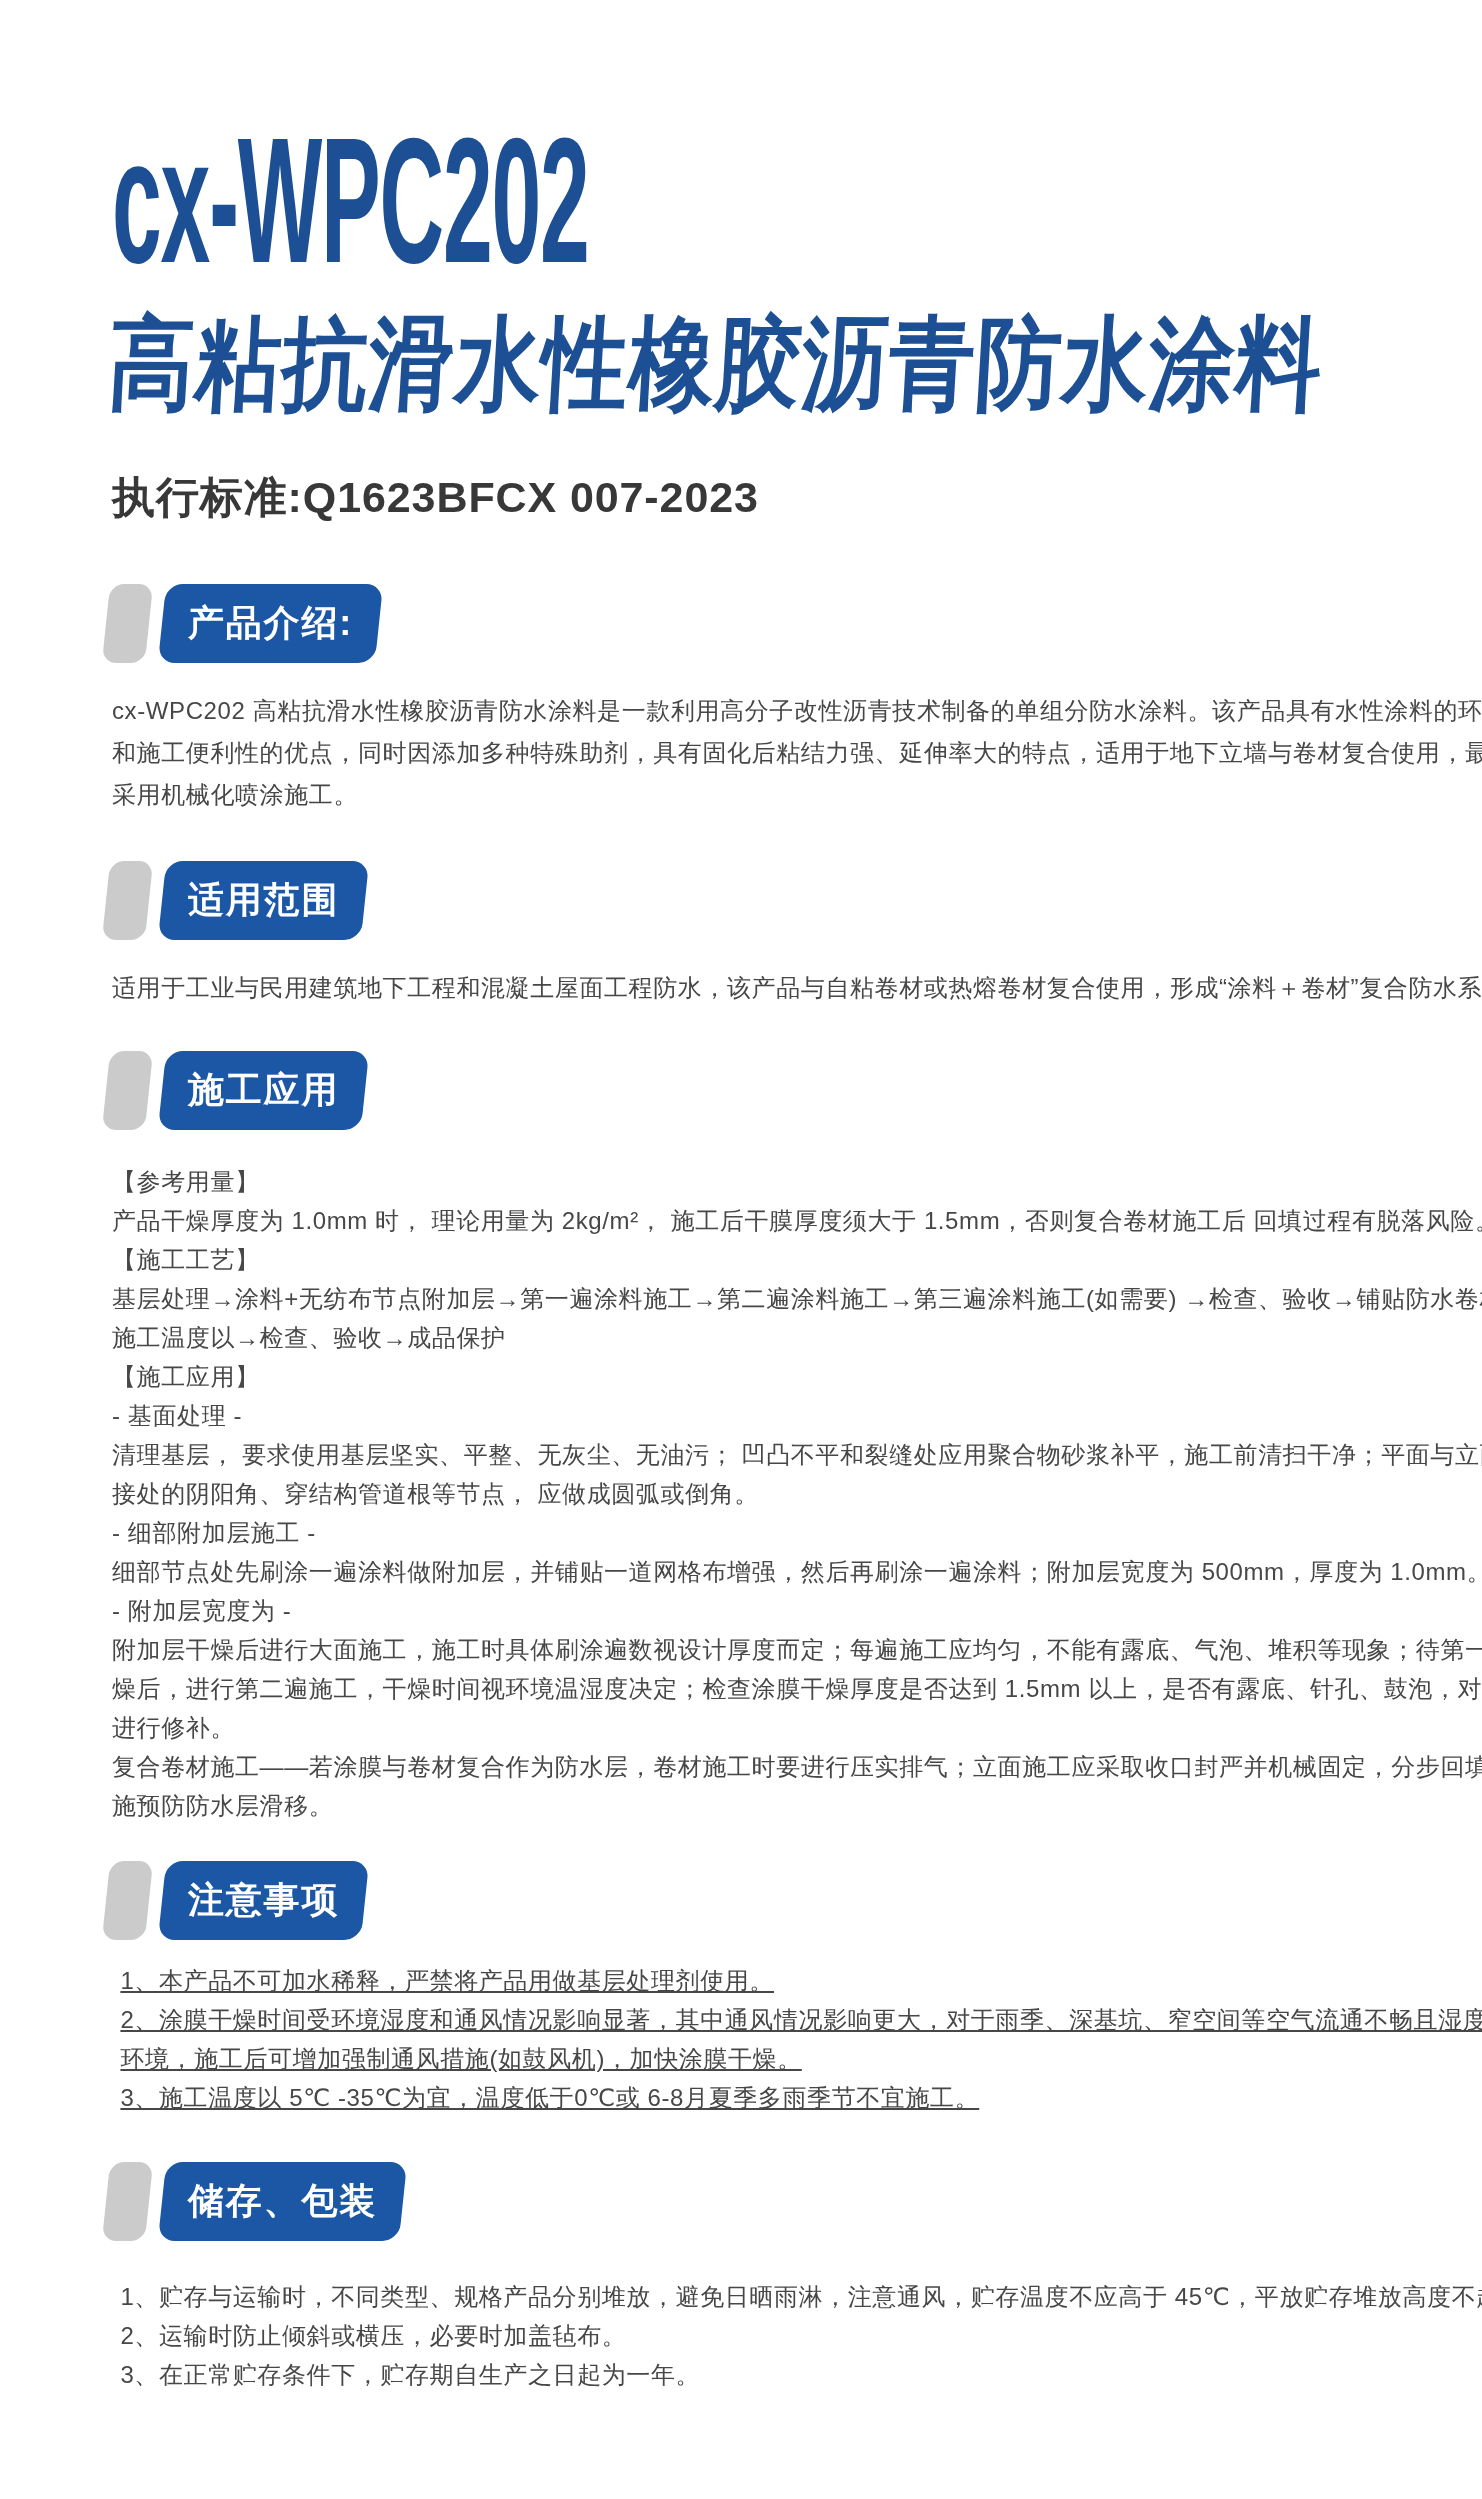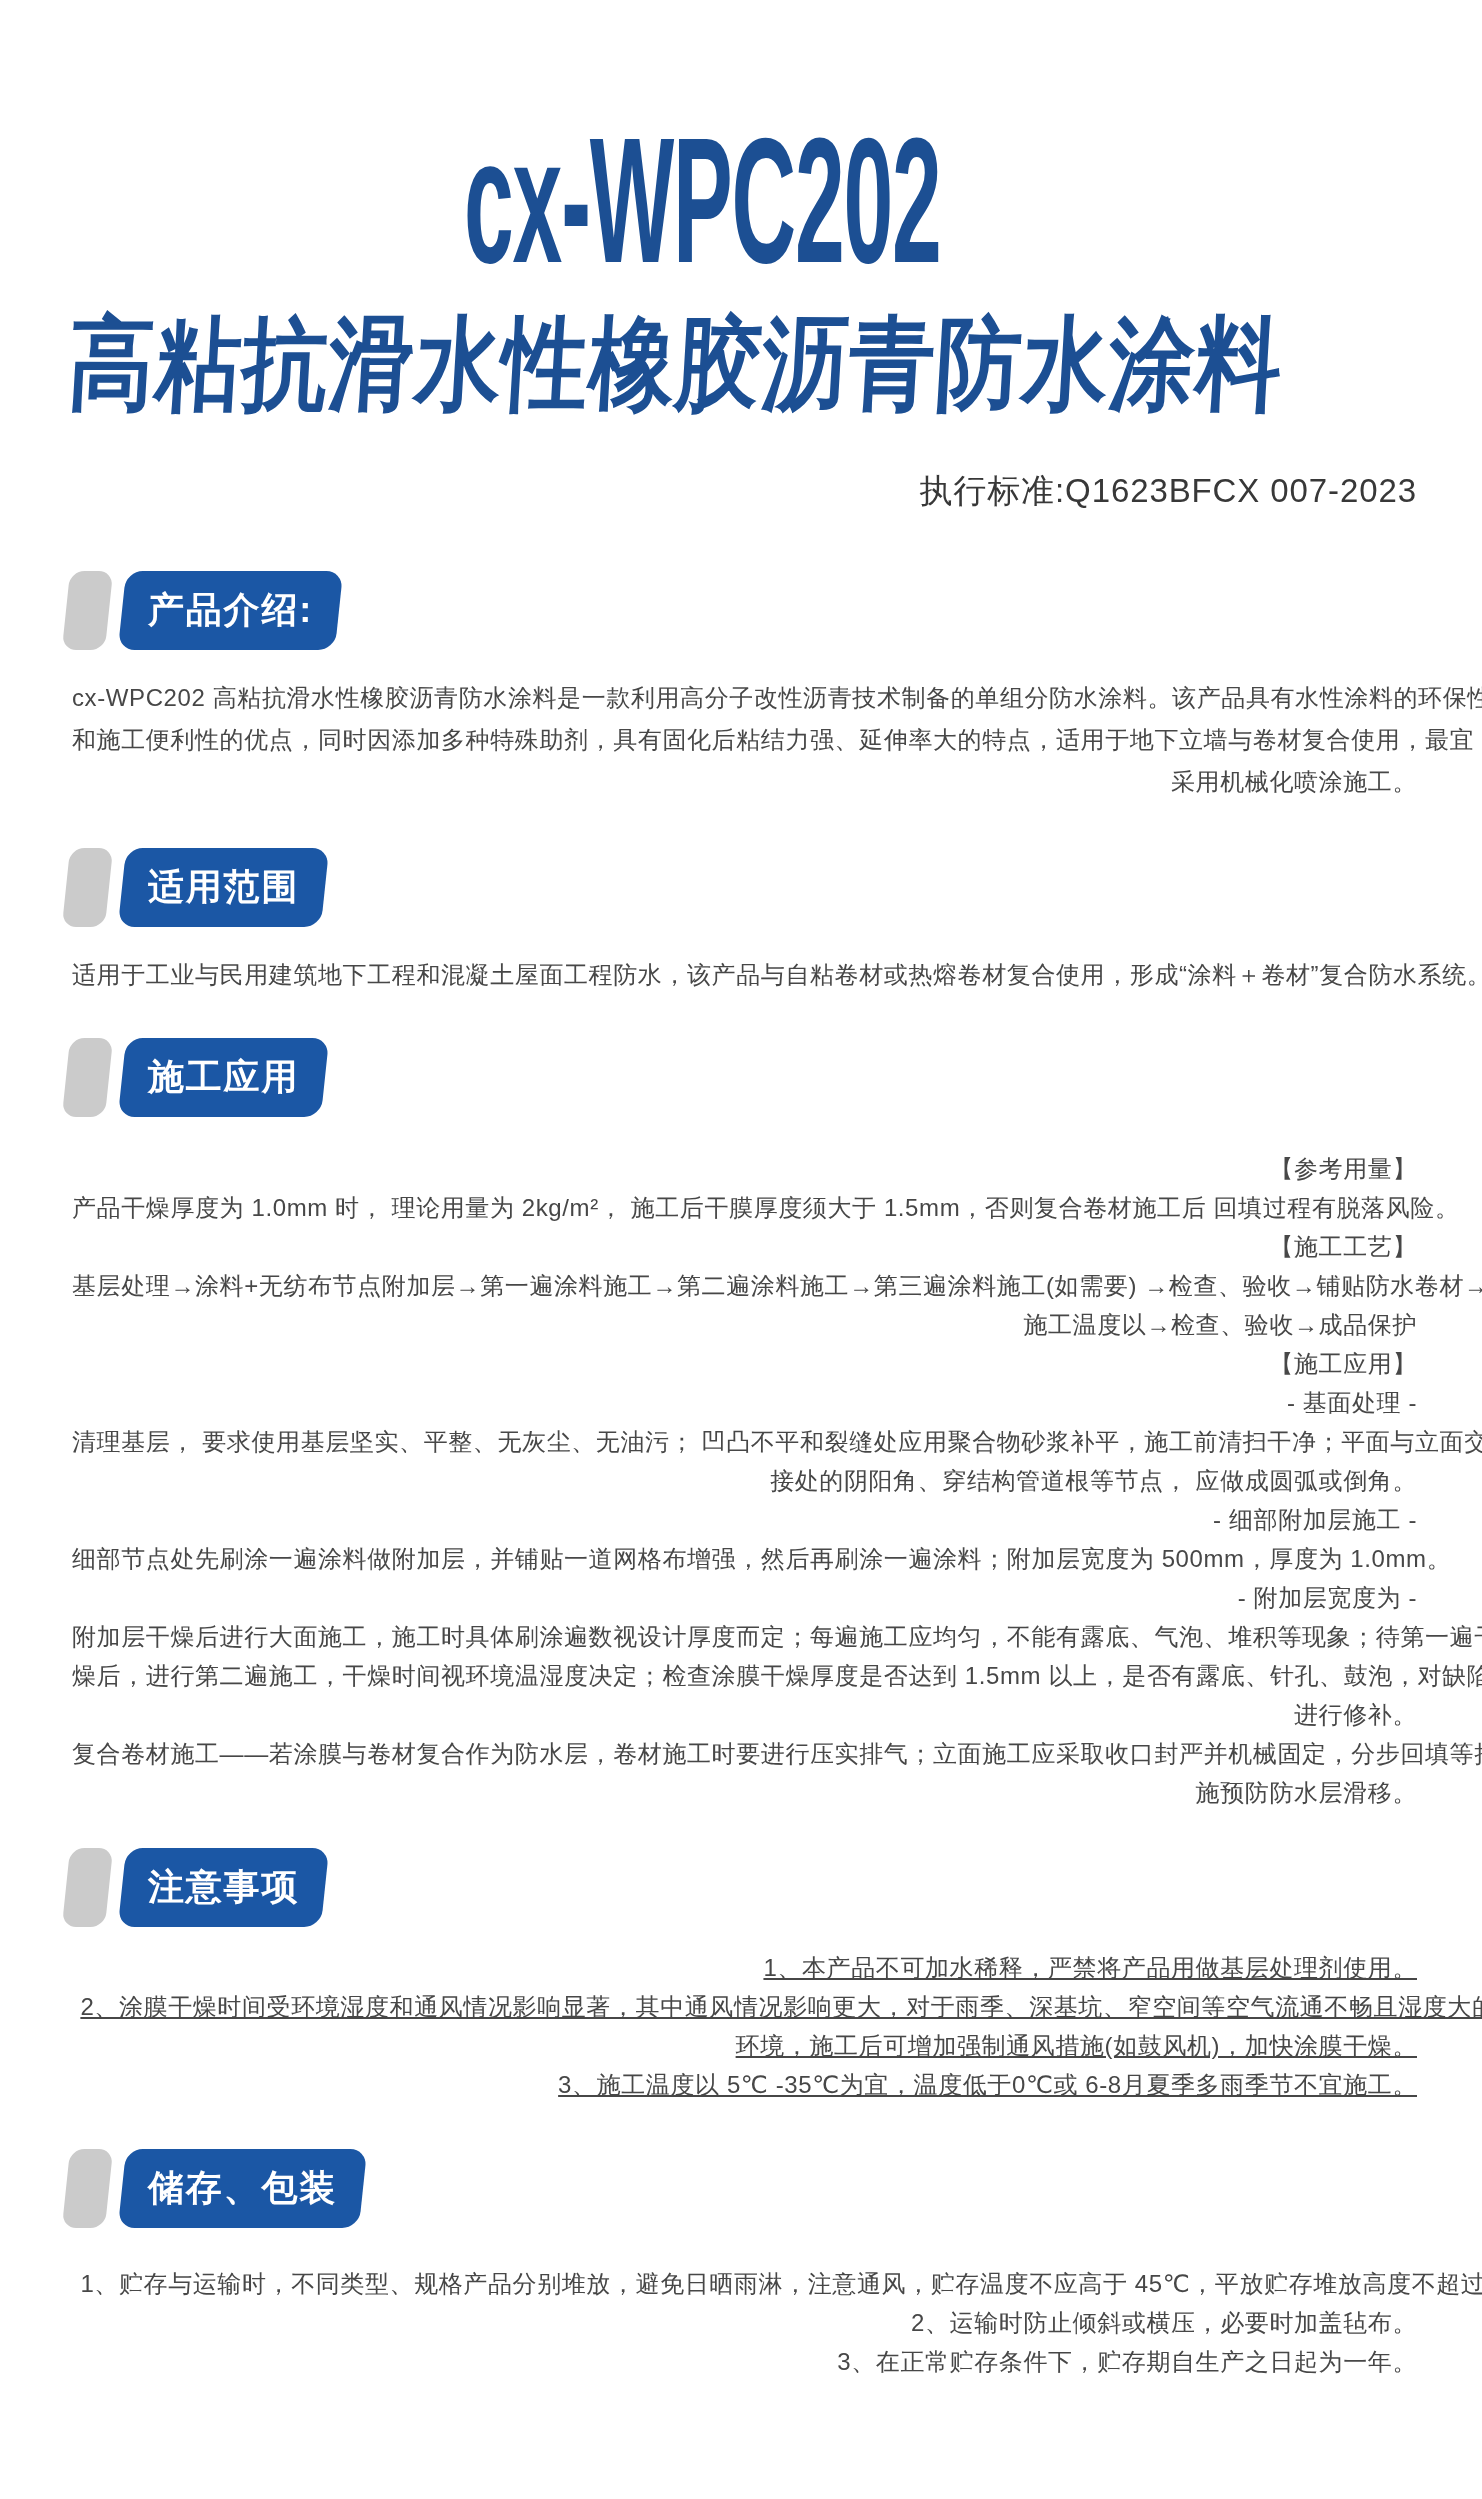--- a/index.html
+++ b/index.html
@@ -13,23 +13,22 @@
   html,body{margin:0;padding:0;background:#ffffff;}
   body{font-family:"Liberation Sans","DejaVu Sans",sans-serif;}
   .page{
     position:relative;
     width:1483px;
     height:2500px;
     background:#ffffff;
     overflow:hidden;
   }
   .content{
-    padding-left:72px;
+    padding-left:112px;
     padding-right:66px;
-    text-align:right;
   }
   
   .title-code{
     padding-top:111px;
     line-height:1;
     height:290px;
   }
   .title-code .t{
     display:inline-block;
     font-size:179px;
@@ -52,22 +51,22 @@
     font-weight:bold;
     color:var(--primary-blue,#1c4f93);
     letter-spacing:1.2px;
     line-height:1.05;
     transform:scaleX(0.84) skewX(-4deg);
     transform-origin:left top;
     white-space:nowrap;
   }
   .standard-line{
     margin-top:47px;
-    font-size:33px;
-    font-weight:normal;
+    font-size:43px;
+    font-weight:bold;
     color:var(--standard-text,#383838);
     letter-spacing:0.9px;
     white-space:nowrap;
   }
   
   .badge-row{
     display:flex;
     align-items:stretch;
     height:79px;
     margin-left:-6px;

